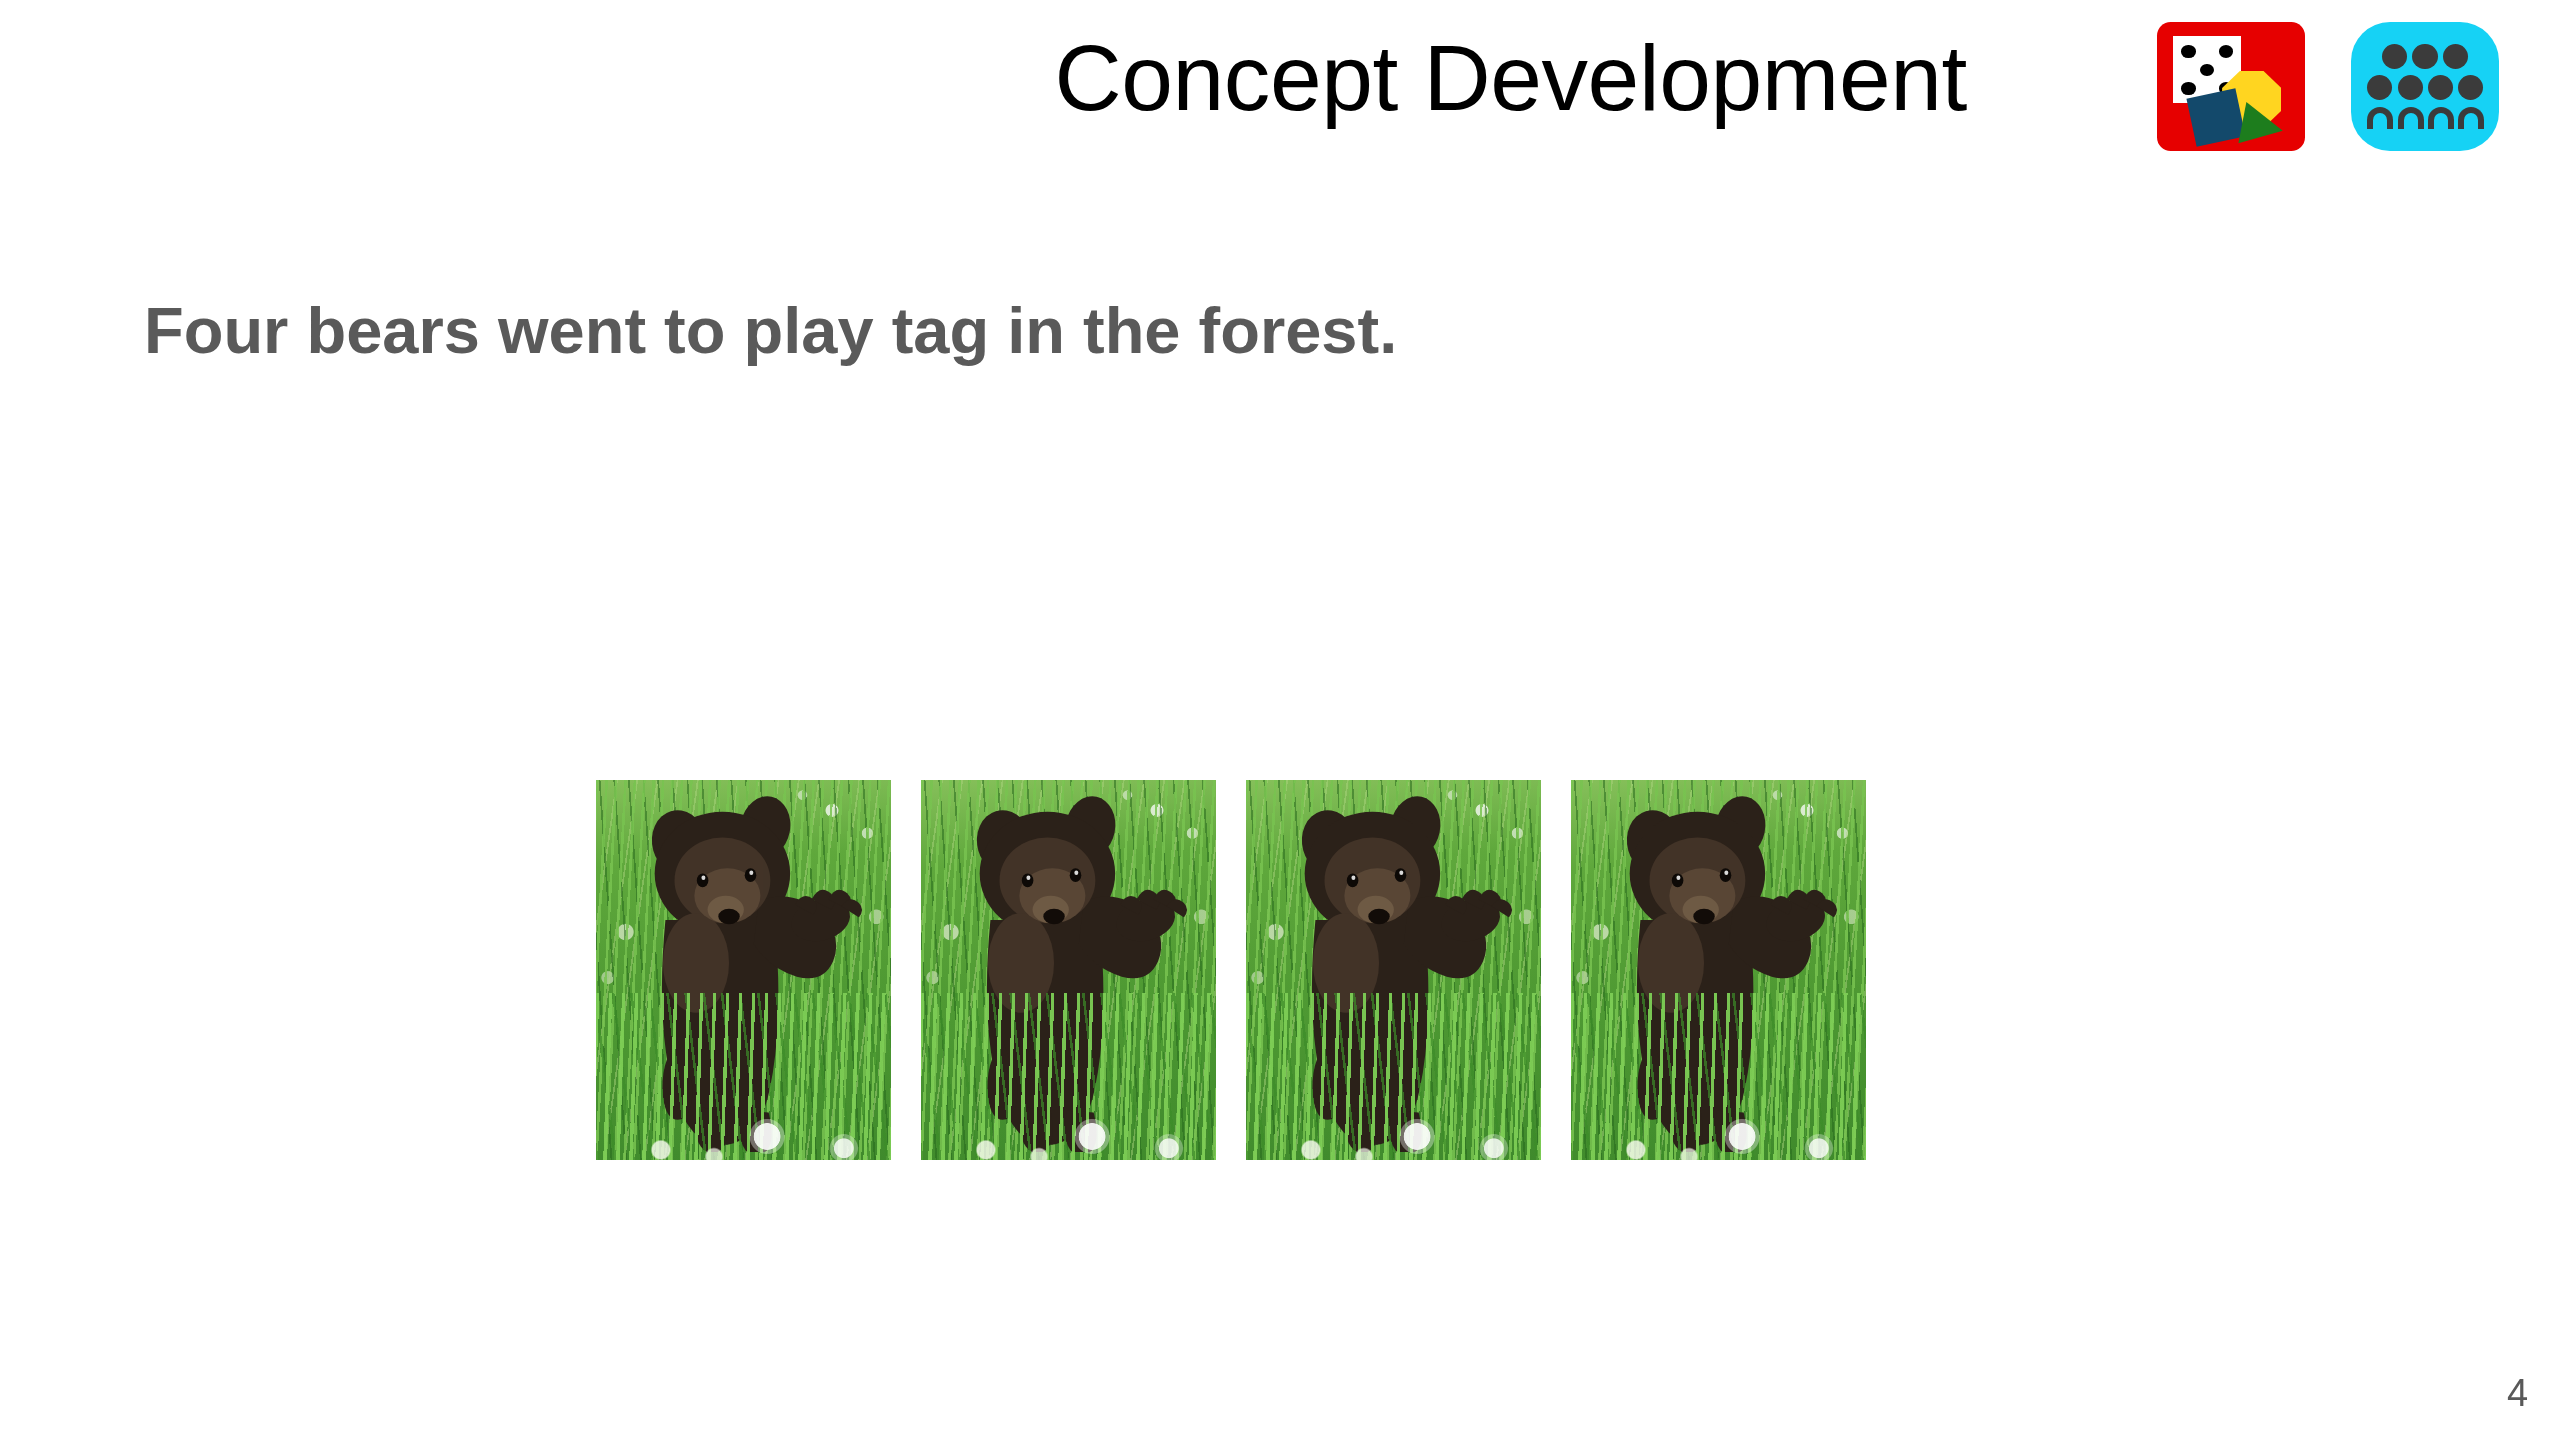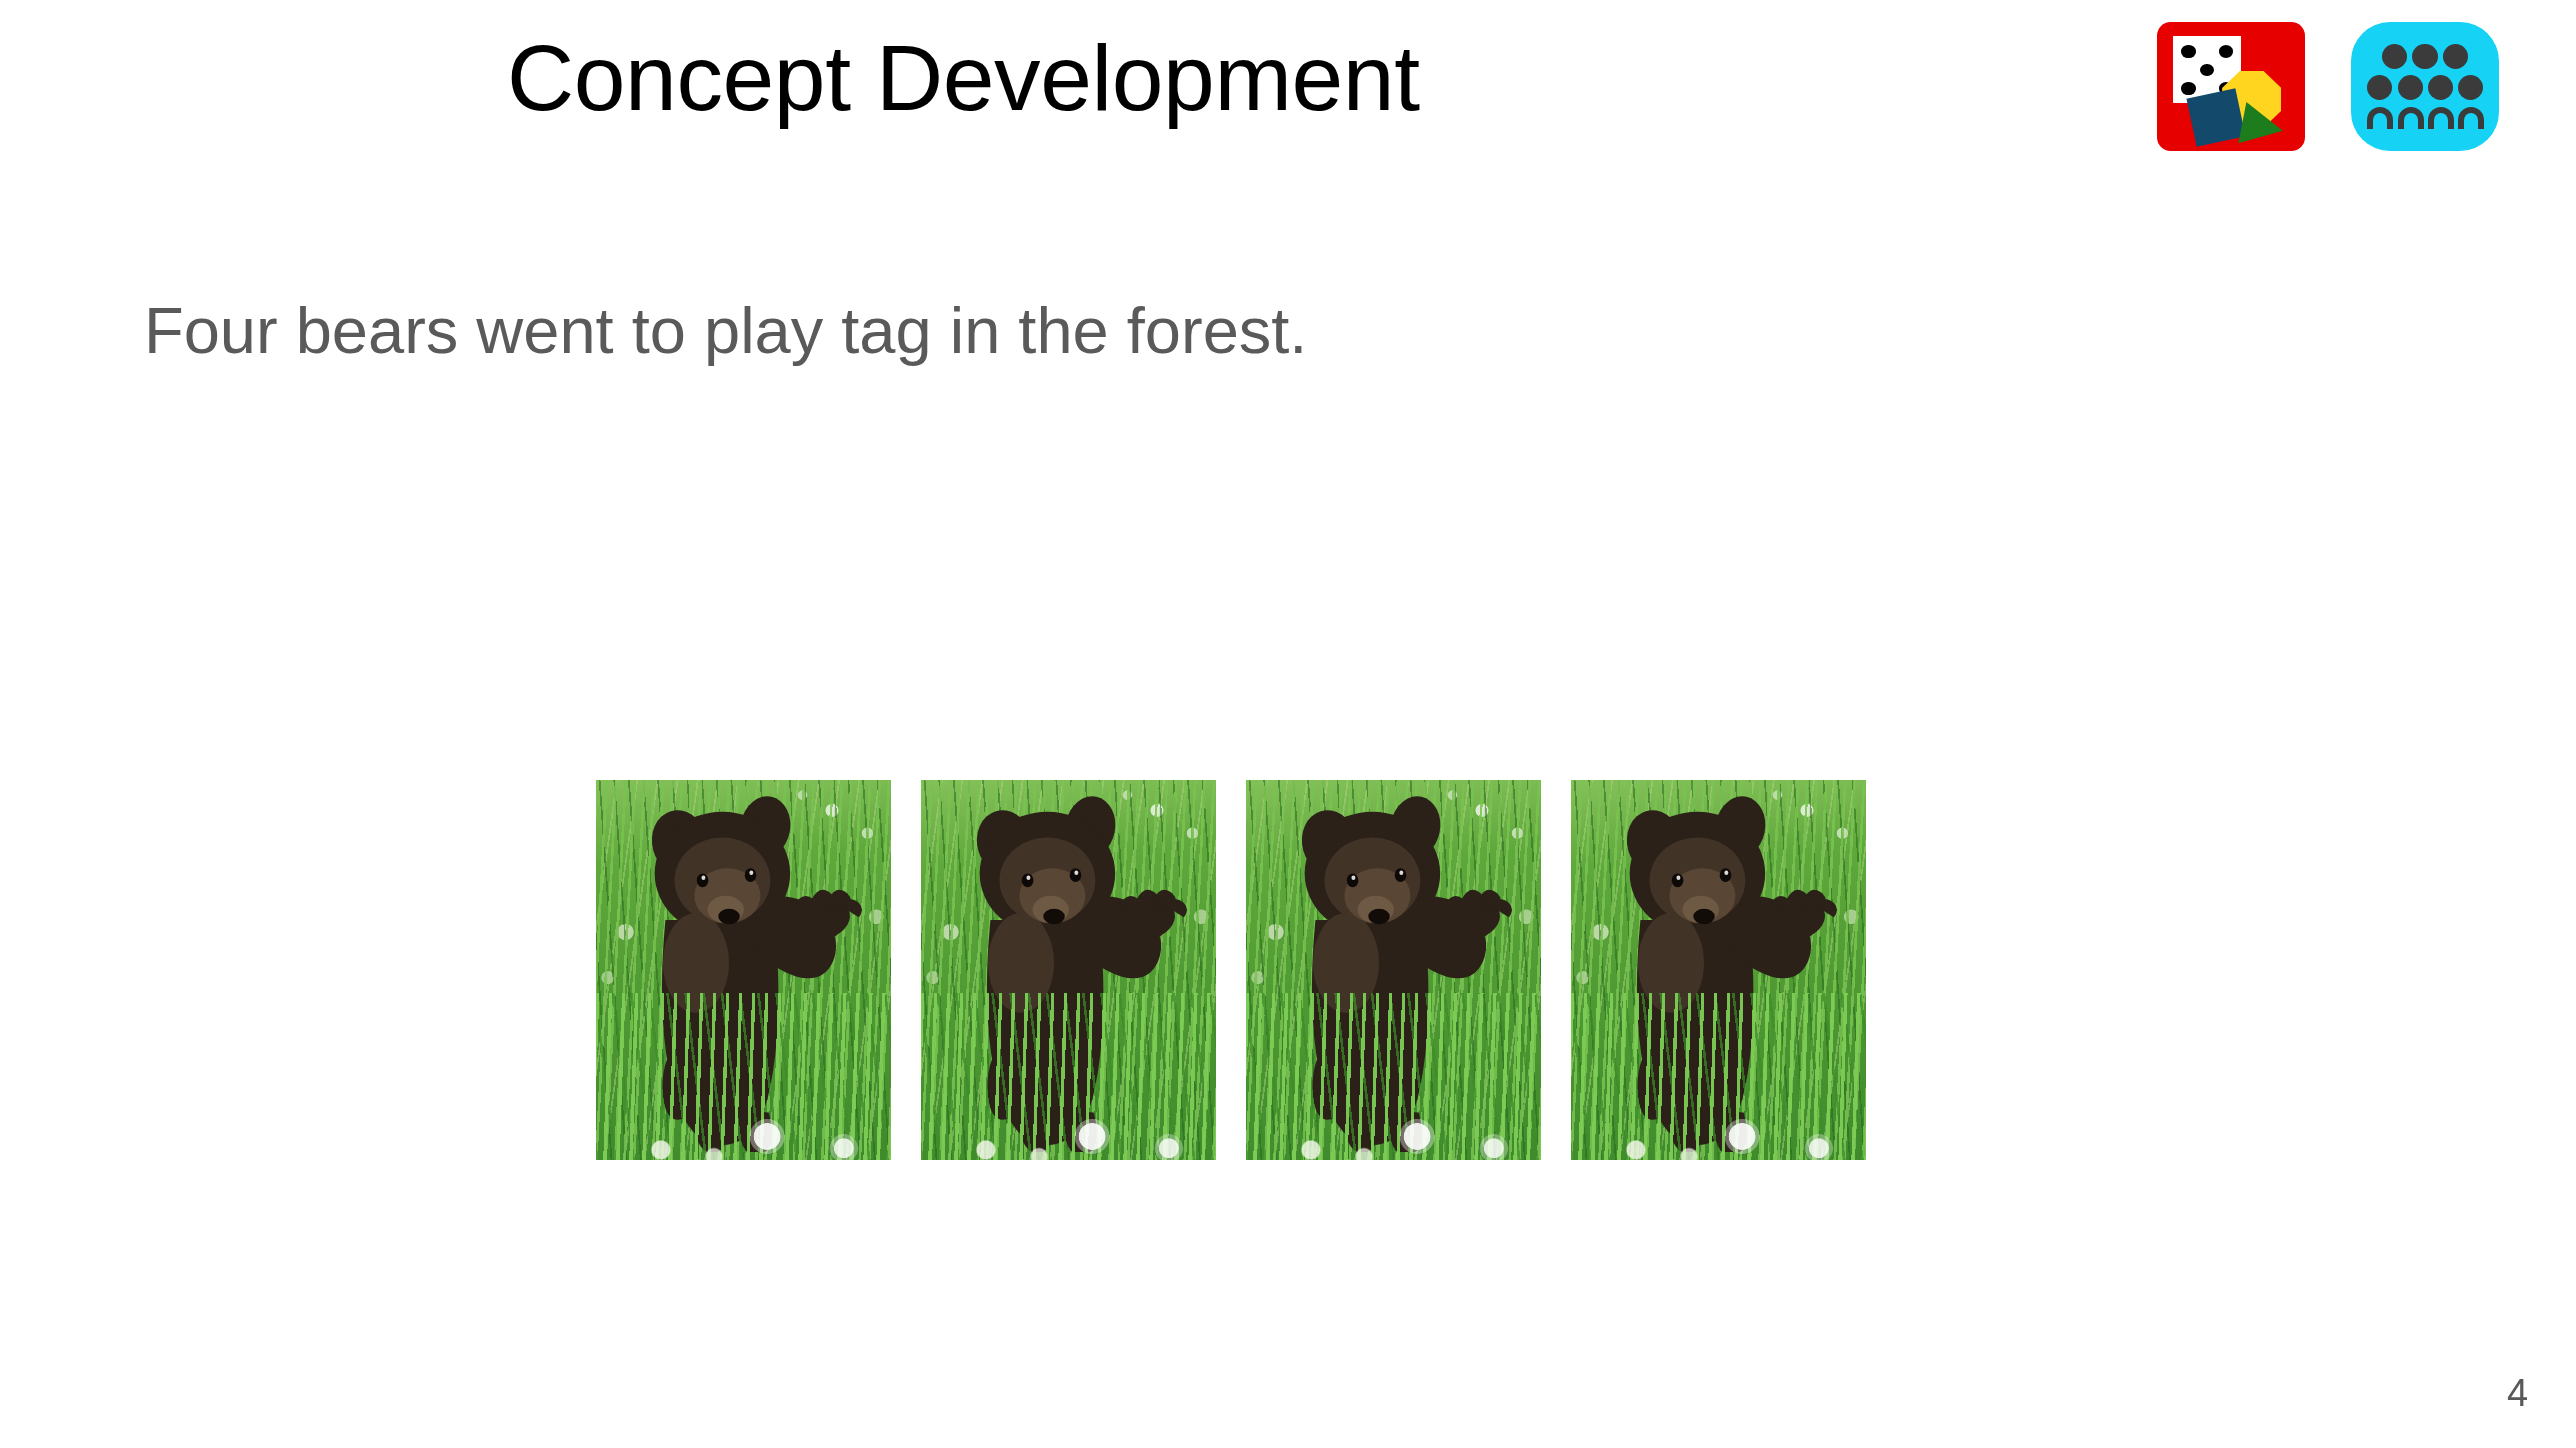--- a/index.html
+++ b/index.html
@@ -27,31 +27,32 @@
     position: absolute;
     left: 507px;
     top: 24px;
     width: 1460px;
     font-size: 93px;
     line-height: 1.18;
     font-weight: 400;
     color: #000000;
     letter-spacing: -0.4px;
     white-space: nowrap;
+    text-align: right;
   }
 
   
   #body-text {
     position: absolute;
     left: 144px;
     top: 292px;
     width: 1889px;
     font-size: 65px;
     line-height: 1.2;
-    font-weight: 400;
+    font-weight: 700;
     color: #5a5a5a;
     white-space: nowrap;
   }
 
   
   #page-number {
     position: absolute;
     left: 2490px;
     top: 1372px;
     width: 55px;

